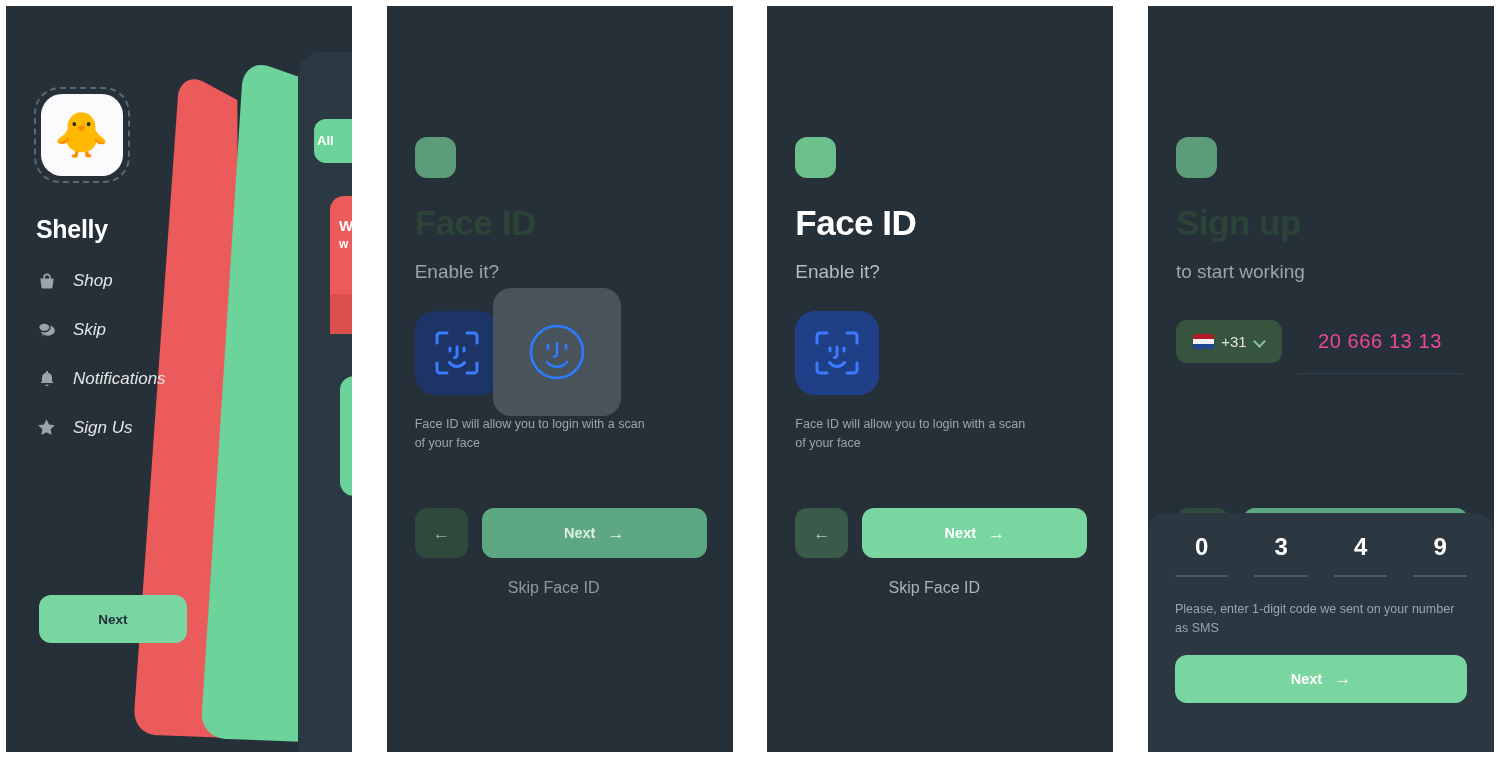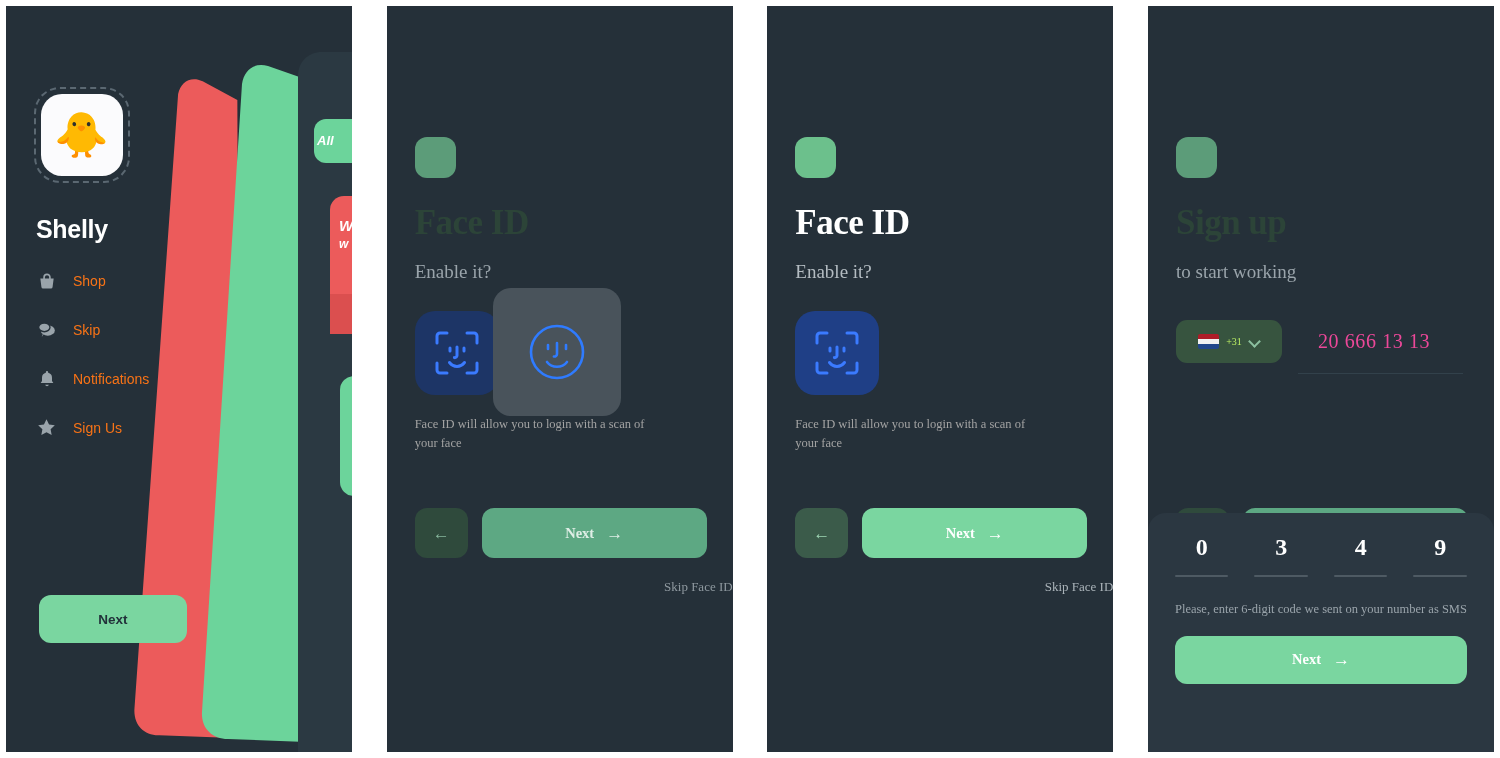--- a/index.html
+++ b/index.html
@@ -28,21 +28,20 @@
 
   
   .p1-inner { position: absolute; inset: 0; }
   .fan { position: absolute; left: 0; top: 0; width: 346px; height: 746px; overflow: hidden; }
   .fan svg { position: absolute; left: 0; top: 0; }
   .fan-label {
     position: absolute;
     color: #ffffff;
     font-weight: 700;
     pointer-events: none;
-    font-style: italic;
   }
   .fan-all { left: 311px; top: 127px; font-size: 13px; }
   .fan-w1 { left: 333px; top: 211px; font-size: 15px; }
   .fan-w2 { left: 333px; top: 231px; font-size: 12px; }
 
   .app-icon-wrap {
     position: absolute;
     left: 28px; top: 81px;
     width: 96px; height: 96px;
     border: 2px dashed #5b6872;
@@ -67,37 +66,37 @@
   }
   .menu { position: absolute; left: 30px; top: 250px; width: 230px; }
   .menu-item {
     display: flex; align-items: center;
     height: 49px;
     gap: 16px;
     cursor: pointer;
   }
   .menu-icon { width: 21px; height: 21px; flex: 0 0 21px; display: flex; align-items: center; justify-content: center; }
   .menu-icon svg { display: block; }
-  .menu-label { font-size: 14px; color: #f97316; }
+  .menu-label { font-size: 17px; color: #e5e5e5; font-style: italic; }
   .btn-next-plain {
     position: absolute;
     left: 33px; top: 589px;
     width: 148px; height: 48px;
     background: #7ad6a0;
     border: none;
     border-radius: 12px;
     color: #22313a;
     font-size: 13.5px;
     font-weight: 700;
     font-family: inherit;
     cursor: pointer;
   }
 
   
-  .ob { position: absolute; inset: 0; padding: 0 24px; font-family: Liberation Serif, serif; }
+  .ob { position: absolute; inset: 0; padding: 0 24px; }
   .ob-logo {
     position: absolute;
     left: 28px; top: 131px;
     width: 41px; height: 41px;
     background: #6cc08c;
     border-radius: 12px;
   }
   .ob-logo.dim { background: #5c9c79; }
   .ob-title {
     position: absolute;
@@ -154,23 +153,23 @@
     color: #ffffff;
     font-size: 14.5px; font-weight: 700;
     font-family: inherit;
     cursor: pointer;
     display: flex; align-items: center; justify-content: center; gap: 12px;
   }
   .btn-next.dim { background: #5da883; color: #dfeee6; }
   .btn-back.dim { background: #2f4a3c; color: #86b79c; }
   .ob-skip {
     position: absolute;
-    left: 0; right: 0; top: 573px;
-    text-align: right;
-    font-size: 13px;
+    left: 0; right: 12px; top: 573px;
+    text-align: center;
+    font-size: 16px;
     color: #aab3b9;
     cursor: pointer;
   }
   .ob-skip.dim { color: #8e989f; }
 
   
   .phone-row {
     position: absolute;
     left: 28px; top: 314px;
     display: flex; align-items: center;
@@ -186,21 +185,21 @@
     width: 21px; height: 15px;
     border-radius: 2px;
     overflow: hidden;
     display: flex; flex-direction: column;
     flex: 0 0 21px;
   }
   .flag-nl i { display: block; height: 33.34%; width: 100%; }
   .flag-nl i:nth-child(1) { background: #ae1c28; }
   .flag-nl i:nth-child(2) { background: #f1f1f1; }
   .flag-nl i:nth-child(3) { background: #21468b; }
-  .cc-code { font-size: 10px; color: #bef264; font-weight: 500; }
+  .cc-code { font-size: 15px; color: #e5e5e5; font-weight: 500; }
   .chev { width: 11px; height: 11px; position: relative; }
   .chev::after {
     content:""; position:absolute; left:1px; top:1px;
     width: 7px; height: 7px;
     border-right: 2px solid #8cc0a0;
     border-bottom: 2px solid #8cc0a0;
     transform: rotate(45deg);
   }
   .phone-value {
     margin-left: 36px;
@@ -470,21 +469,21 @@
           </div>
           <div class="otp-cell">
             <div class="otp-digit">4</div>
             <div class="otp-line"></div>
           </div>
           <div class="otp-cell">
             <div class="otp-digit">9</div>
             <div class="otp-line"></div>
           </div>
         </div>
-        <div class="sheet-hint">Please, enter 6-digit code we sent on your number as SMS</div>
+        <div class="sheet-hint">Please, enter 1-digit code we sent on your number as SMS</div>
         <button class="sheet-next">
           <span>Next</span>
           <span class="arrow-glyph">→</span>
         </button>
       </div>
     </div>
   </div>
 
 </div>
 

